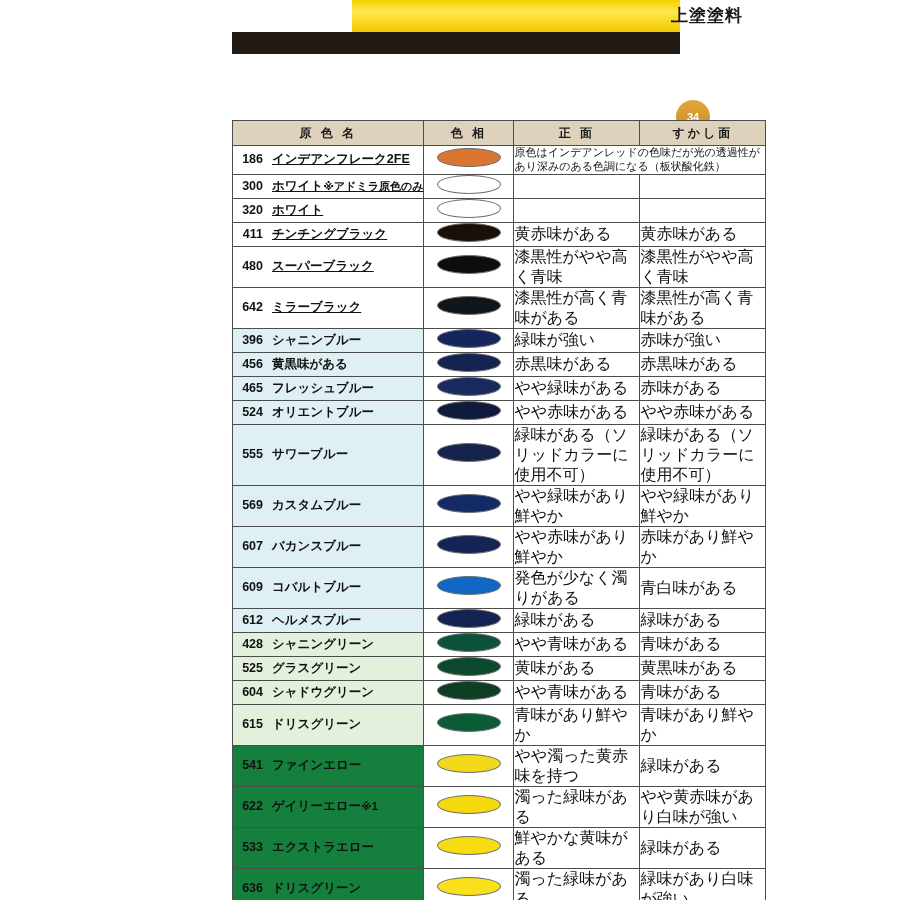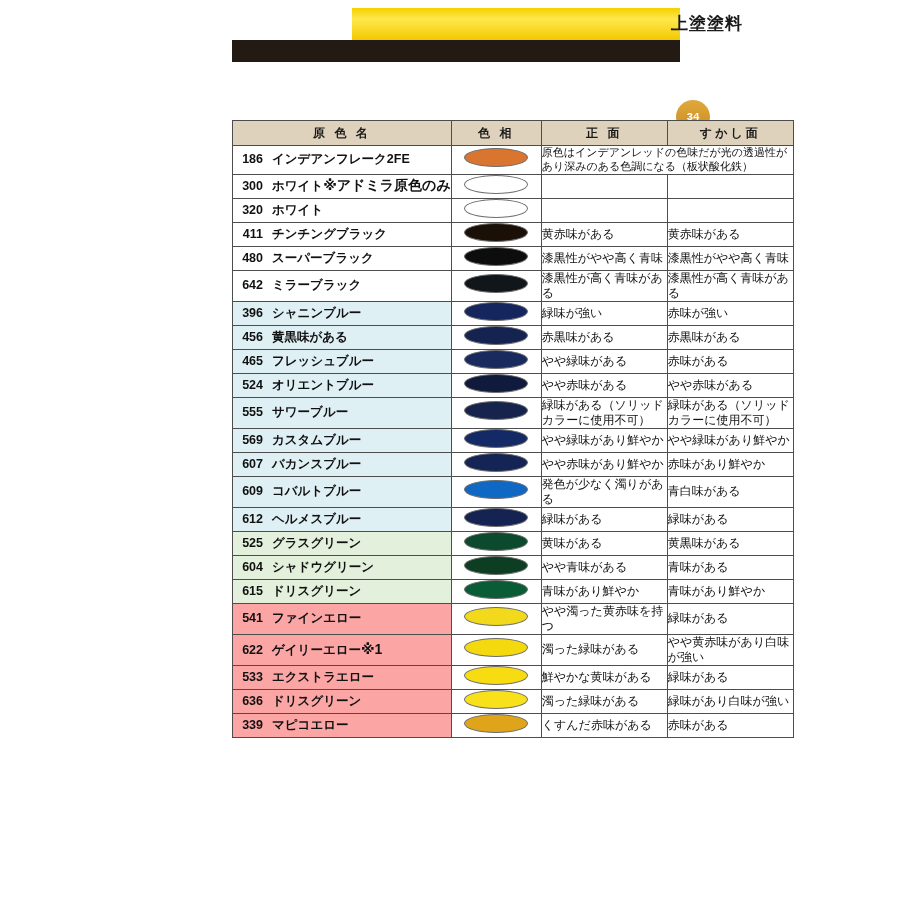--- a/index.html
+++ b/index.html
@@ -4,21 +4,21 @@
 <style>
   html,body{margin:0;padding:0;}
   body{
     width:900px;height:900px;
     background:#ffffff;
     font-family:"Liberation Sans","DejaVu Sans",sans-serif;
     position:relative;
     overflow:hidden;
   }
   
-  .header-wrap{position:absolute;left:0;top:8px;width:767px;height:60px;}
+  .header-wrap{position:absolute;left:0;top:0;width:767px;height:60px;}
   .hdr-yellow{
     position:absolute;left:232px;top:0;width:448px;height:32px;
     background:linear-gradient(to bottom,#f5d000 0%,#ffe84d 35%,#f2c800 100%);
   }
   .hdr-yellow-left{
     position:absolute;left:232px;top:0;width:120px;height:32px;
     background:#ffffff;
   }
   .hdr-title{
     position:absolute;right:24px;top:4px;
@@ -32,21 +32,21 @@
   .hdr-sub{
     position:absolute;right:24px;top:36px;
     font-size:10px;font-weight:bold;color:#ffffff;letter-spacing:1px;
   }
   
   .page-tab{
     position:absolute;left:676px;top:100px;width:34px;height:34px;
     border-radius:50%;
     background:linear-gradient(to bottom,#e0a93c,#c98a1e);
     color:#fff;font-size:11px;font-weight:bold;
-    display:flex;align-items:center;justify-content:center;font-family:Liberation Mono, monospace;
+    display:flex;align-items:center;justify-content:center;
   }
   
   .tbl{
     position:absolute;left:232px;top:120px;
     border-collapse:collapse;
     table-layout:fixed;
   }
   .tbl td,.tbl th{
     border:1px solid #4d4d4d;
     padding:0;
@@ -62,36 +62,36 @@
     text-align:center;
     font-size:12px;font-weight:bold;color:#1a1a1a;
     letter-spacing:3px;
   }
   .rowname{
     padding:3px 4px 3px 6px;
     font-size:12.5px;font-weight:bold;color:#111;
     white-space:nowrap;
   }
   .rowname .num{display:inline-block;width:30px;text-align:right;margin-right:9px;}
-  .rowname .sup{font-size:14px;font-weight:bold;}
+  .rowname .sup{font-size:11px;font-weight:bold;}
   .desc{
     padding:2px 4px;
-    font-size:12px;color:#111;line-height:1.25;
+    font-size:16px;color:#111;line-height:1.25;
   }
   .desc.wide{font-size:11px;}
   .swatch-cell{text-align:center;}
   .swatch{
     display:inline-block;width:62px;height:17px;border-radius:50%;
     border:1px solid #6d6d6d;
   }
   
-  .t-plain{background:#ffffff;}
+  .t-plain{background:#ffffff;text-decoration:underline;}
   .t-blue{background:#dff0f5;}
   .t-green{background:#e2f0dc;}
-  .t-yellow{background:#fca5a5;}
+  .t-yellow{background:#15803d;}
   .cell-white{background:#ffffff;}
 </style>
 </head>
 <body>
 
 <div class="header-wrap">
   <div class="hdr-yellow"></div>
   <div class="hdr-yellow-left"></div>
   <div class="hdr-title">上塗塗料</div>
   <div class="hdr-black"></div>
@@ -199,20 +199,26 @@
         <td class="desc cell-white">発色が少なく濁りがある</td>
         <td class="desc cell-white">青白味がある</td>
       </tr>
       <tr>
         <td class="rowname t-blue"><span class="num">612</span><span>ヘルメスブルー</span></td>
         <td class="swatch-cell cell-white"><span class="swatch" style="background: rgb(21, 35, 82);"></span></td>
         <td class="desc cell-white">緑味がある</td>
         <td class="desc cell-white">緑味がある</td>
       </tr>
       <tr>
+        <td class="rowname t-green"><span class="num">428</span><span>シャニングリーン</span></td>
+        <td class="swatch-cell cell-white"><span class="swatch" style="background: rgb(12, 82, 56);"></span></td>
+        <td class="desc cell-white">やや青味がある</td>
+        <td class="desc cell-white">青味がある</td>
+      </tr>
+      <tr>
         <td class="rowname t-green"><span class="num">525</span><span>グラスグリーン</span></td>
         <td class="swatch-cell cell-white"><span class="swatch" style="background: rgb(11, 74, 44);"></span></td>
         <td class="desc cell-white">黄味がある</td>
         <td class="desc cell-white">黄黒味がある</td>
       </tr>
       <tr>
         <td class="rowname t-green"><span class="num">604</span><span>シャドウグリーン</span></td>
         <td class="swatch-cell cell-white"><span class="swatch" style="background: rgb(13, 61, 34);"></span></td>
         <td class="desc cell-white">やや青味がある</td>
         <td class="desc cell-white">青味がある</td>

